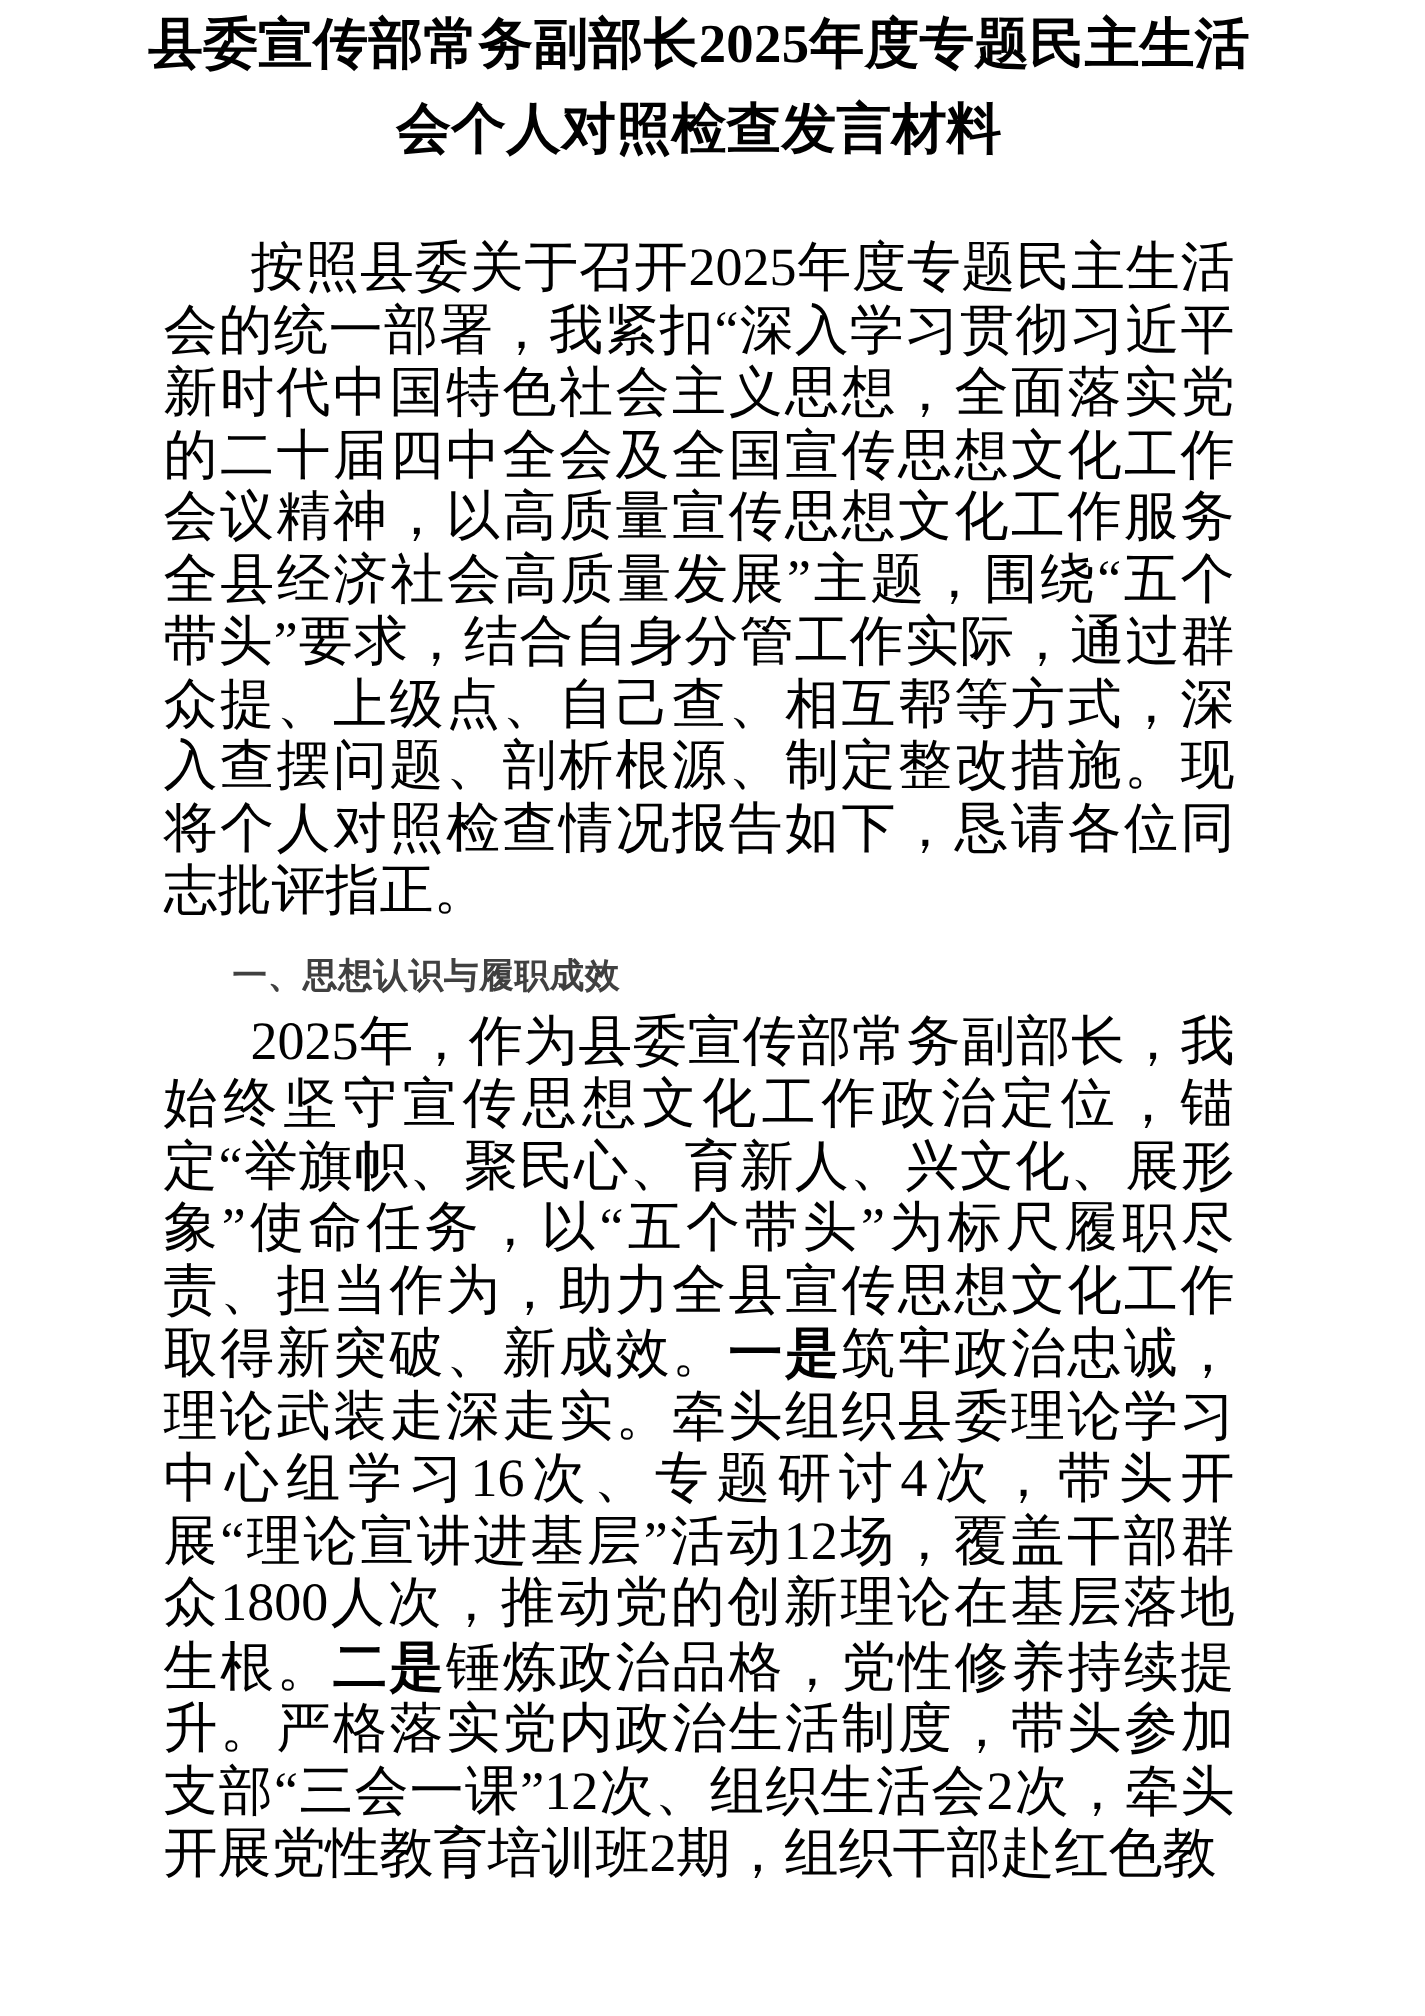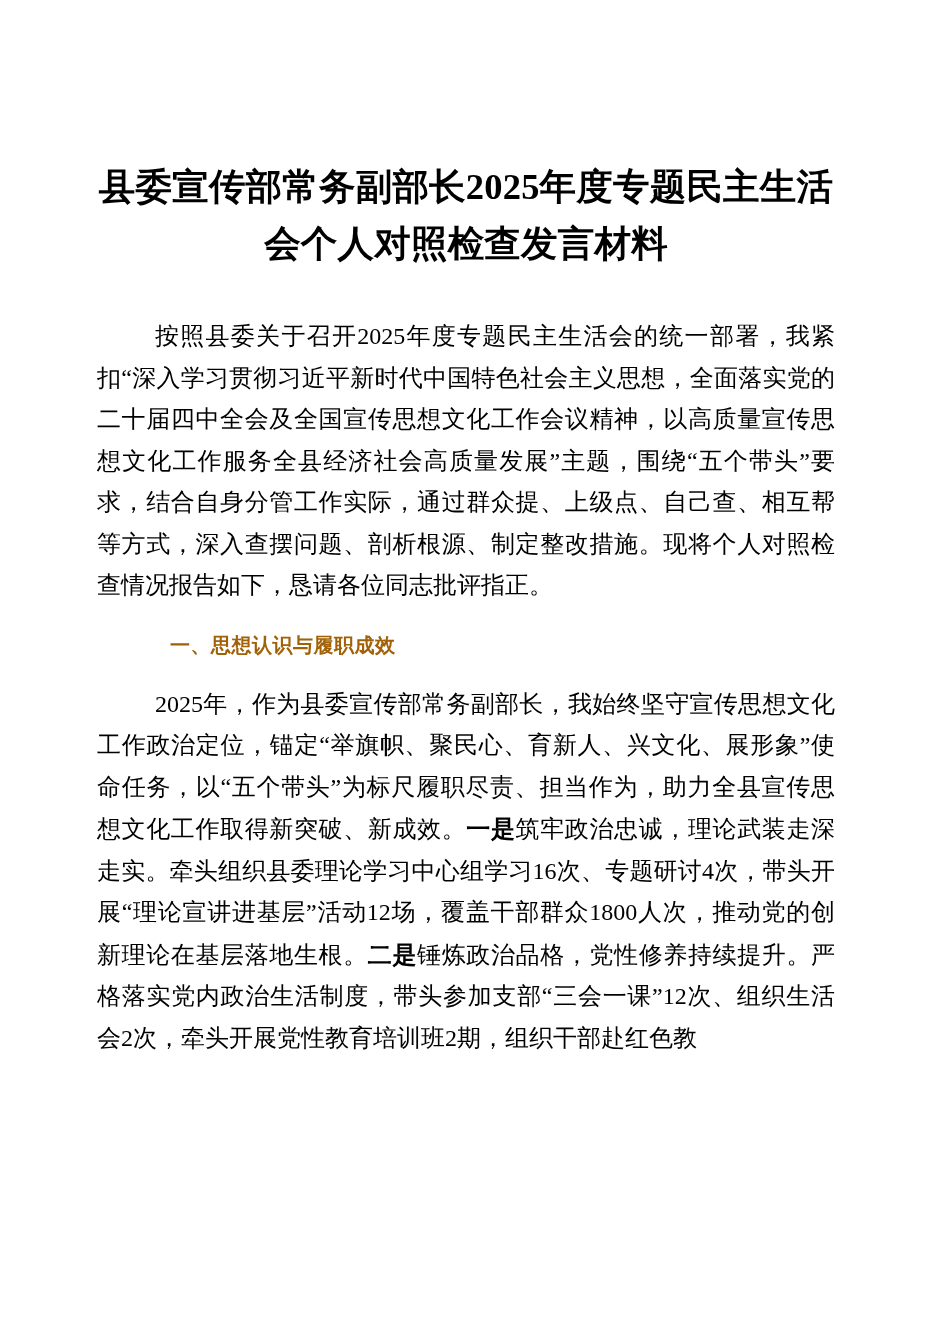--- a/index.html
+++ b/index.html
@@ -27,62 +27,61 @@
   .content {
     position: absolute;
     left: 97px;
     top: 0;
     width: 738px;
   }
 
   
   .doc-title {
     margin: 0;
-    padding-top: 158px;
     font-family: "Liberation Serif", "DejaVu Serif", serif;
     font-weight: bold;
     font-size: 36.5px;
     line-height: 57px;
     text-align: center;
     letter-spacing: 0.2px;
     color: #000000;
   }
 
   
   .para {
-    margin: 0;
+    margin: 12px;
     font-family: "Liberation Serif", "DejaVu Serif", serif;
-    font-size: 24px;
+    font-size: 36px;
     line-height: 41.5px;
     text-align: justify;
     text-align-last: left;
     text-justify: inter-character;
     text-indent: 58px;
     color: #000000;
     word-break: break-all;
   }
 
   .para.first-para {
     margin-top: 44px;
   }
 
   .para.second-para {
     margin-top: 0px;
   }
 
   
   .section-heading {
-    margin: 15px;
+    margin: 0;
     font-family: "Liberation Sans", "DejaVu Sans", sans-serif;
     font-weight: bold;
-    font-size: 20px;
+    font-size: 23px;
     line-height: 47px;
     text-indent: 58px;
     letter-spacing: 0.5px;
-    color: #a16207;
+    color: #404040;
   }
 
   
   .run-bold {
     font-family: Liberation Sans, sans-serif;
     font-weight: bold;
     letter-spacing: 0px;
   }
 </style>
 </head>

